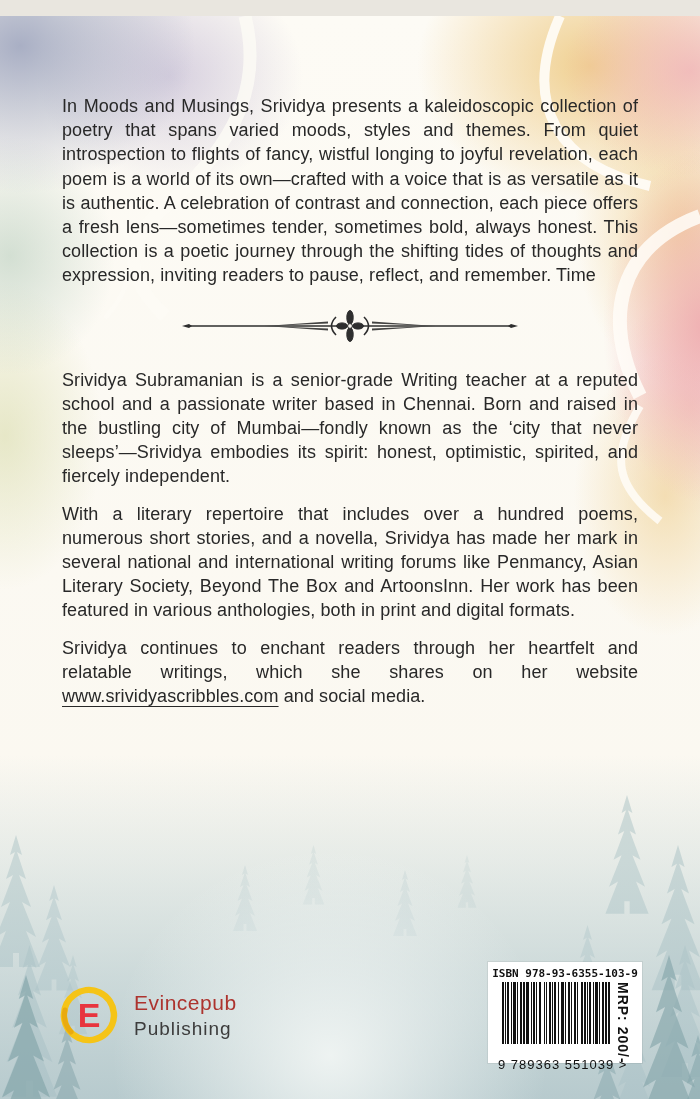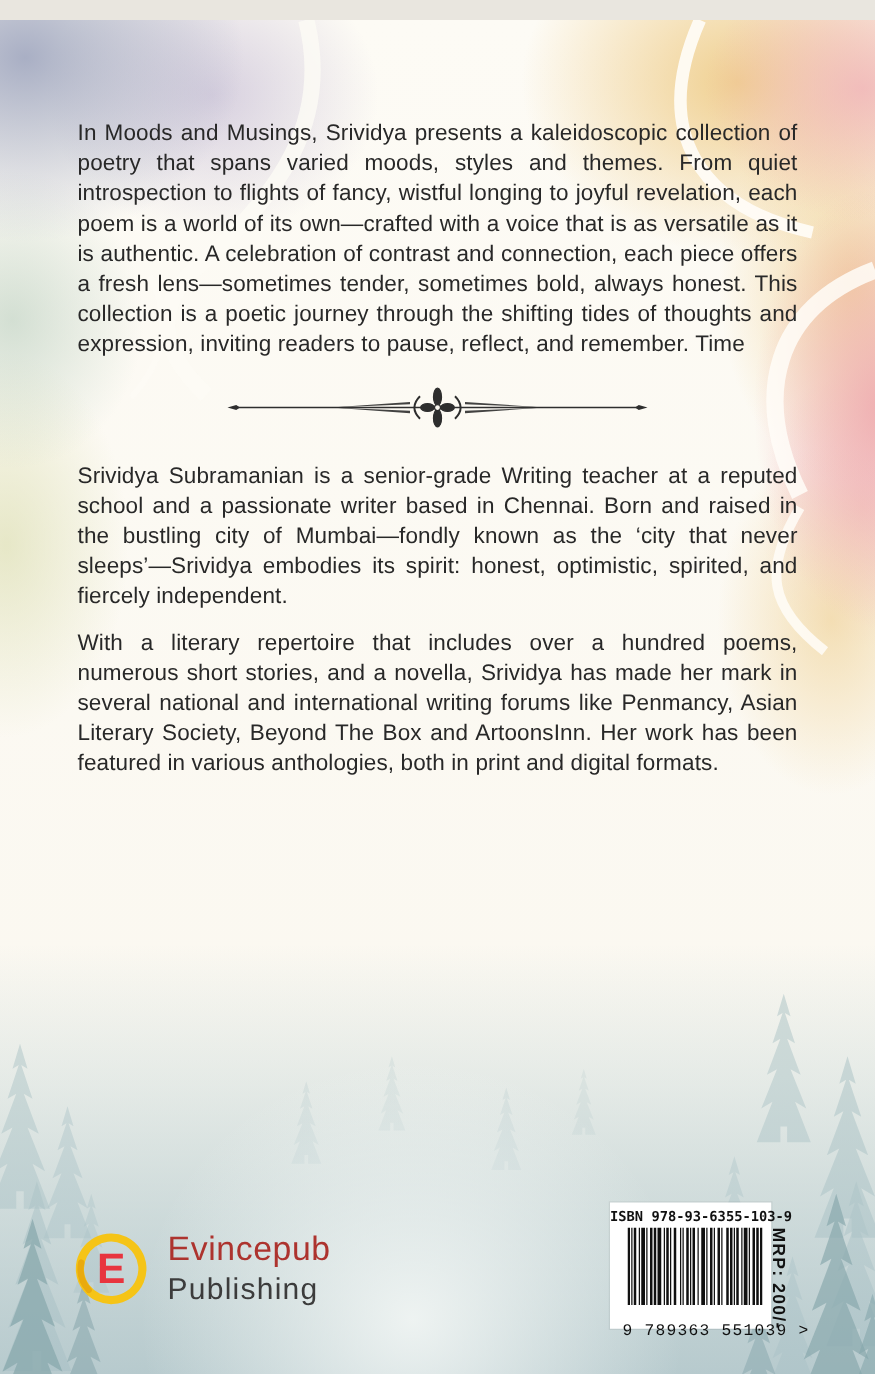--- a/index.html
+++ b/index.html
@@ -45,40 +45,40 @@
   .synopsis{margin-bottom:0 !important;}
   .divider{display:block;margin:21px auto 25px auto;}
   .link{color:#282828;text-decoration:underline;text-underline-offset:4px;text-decoration-thickness:1.4px;}
   
   .publisher{position:absolute;left:58px;top:968px;z-index:7;display:flex;align-items:center;gap:14px;}
   .ring-wrap{position:relative;width:62px;height:62px;}
   .ring-wrap .e{
     position:absolute;inset:0;display:flex;align-items:center;justify-content:center;
     color:#e8343e;font-size:34px;font-weight:bold;letter-spacing:0;
   }
-  .pub-name{font-size:27px;color:#ad332e;letter-spacing:.5px;}
-  .pub-type{font-size:24px;color:#3c3c3c;letter-spacing:1px;margin-top:3px;}
+  .pub-name{font-size:21px;color:#ad332e;letter-spacing:.5px;}
+  .pub-type{font-size:19px;color:#3c3c3c;letter-spacing:1px;margin-top:3px;}
   
   .barcode{
-    position:absolute;left:488px;top:946px;width:129px;height:101px;z-index:7;
+    position:absolute;left:488px;top:946px;width:154px;height:101px;z-index:7;
     background:#fff;box-shadow:0 0 0 1px rgba(0,0,0,.06);
   }
   .isbn{
     font-family:"DejaVu Sans Mono", monospace;font-weight:bold;font-size:11px;
     text-align:center;color:#111;margin-top:5px;letter-spacing:0;white-space:nowrap;
   }
   .bars-row{display:flex;align-items:flex-start;margin:2px 4px 0 14px;}
   .bars{flex:0 0 auto;}
   .mrp{
     writing-mode:vertical-rl;font-weight:bold;font-size:14px;color:#111;
     letter-spacing:1px;margin-left:5px;height:76px;white-space:nowrap;
     font-family:"Liberation Sans", sans-serif;
   }
   .digits{
-    font-family:Liberation Mono, monospace;font-size:13px;color:#111;
+    font-family:Liberation Sans, sans-serif;font-size:13px;color:#111;
     margin:-1px 0 0 10px;letter-spacing:1px;white-space:nowrap;
   }
 </style>
 </head>
 <body>
 
 <div class="cover">
 
   <div class="bg"></div>
 
@@ -143,20 +143,21 @@
         <ellipse cx="170" cy="8.5" rx="3.2" ry="7"></ellipse>
         <ellipse cx="170" cy="25.5" rx="3.2" ry="7"></ellipse>
         <ellipse cx="162" cy="17" rx="5.5" ry="3.1"></ellipse>
         <ellipse cx="178" cy="17" rx="5.5" ry="3.1"></ellipse>
         <circle cx="170" cy="17" r="2.4" fill="#fbf8f1" stroke-width="1"></circle>
       </g>
     </svg>
 
     <p>Srividya Subramanian is a senior-grade Writing teacher at a reputed school and a passionate writer based in Chennai. Born and raised in the bustling city of Mumbai—fondly known as the ‘city that never sleeps’—Srividya embodies its spirit: honest, optimistic, spirited, and fiercely independent.</p>
     <p>With a literary repertoire that includes over a hundred poems, numerous short stories, and a novella, Srividya has made her mark in several national and international writing forums like Penmancy, Asian Literary Society, Beyond The Box and ArtoonsInn. Her work has been featured in various anthologies, both in print and digital formats.</p>
+    <p><span>Srividya continues to enchant readers through her heartfelt and relatable writings, which she shares on her website </span><a href="#" class="link">www.srividyascribbles.com</a><span> and social media.</span></p>
   </div>
 
   <div class="publisher">
     <div class="ring-wrap">
       <svg width="62" height="62" viewBox="0 0 62 62">
         <path d="M31,6 a25,25 0 1,1 -0.2,0" fill="none" stroke="#f5c417" stroke-width="6.5" stroke-linecap="round" transform="rotate(-35 31 31)"></path>
         <path d="M13,48 a25,25 0 0,1 -6,-22" fill="none" stroke="#e9aa0e" stroke-width="5" stroke-linecap="round"></path>
       </svg>
       <span class="e">E</span>
     </div>

